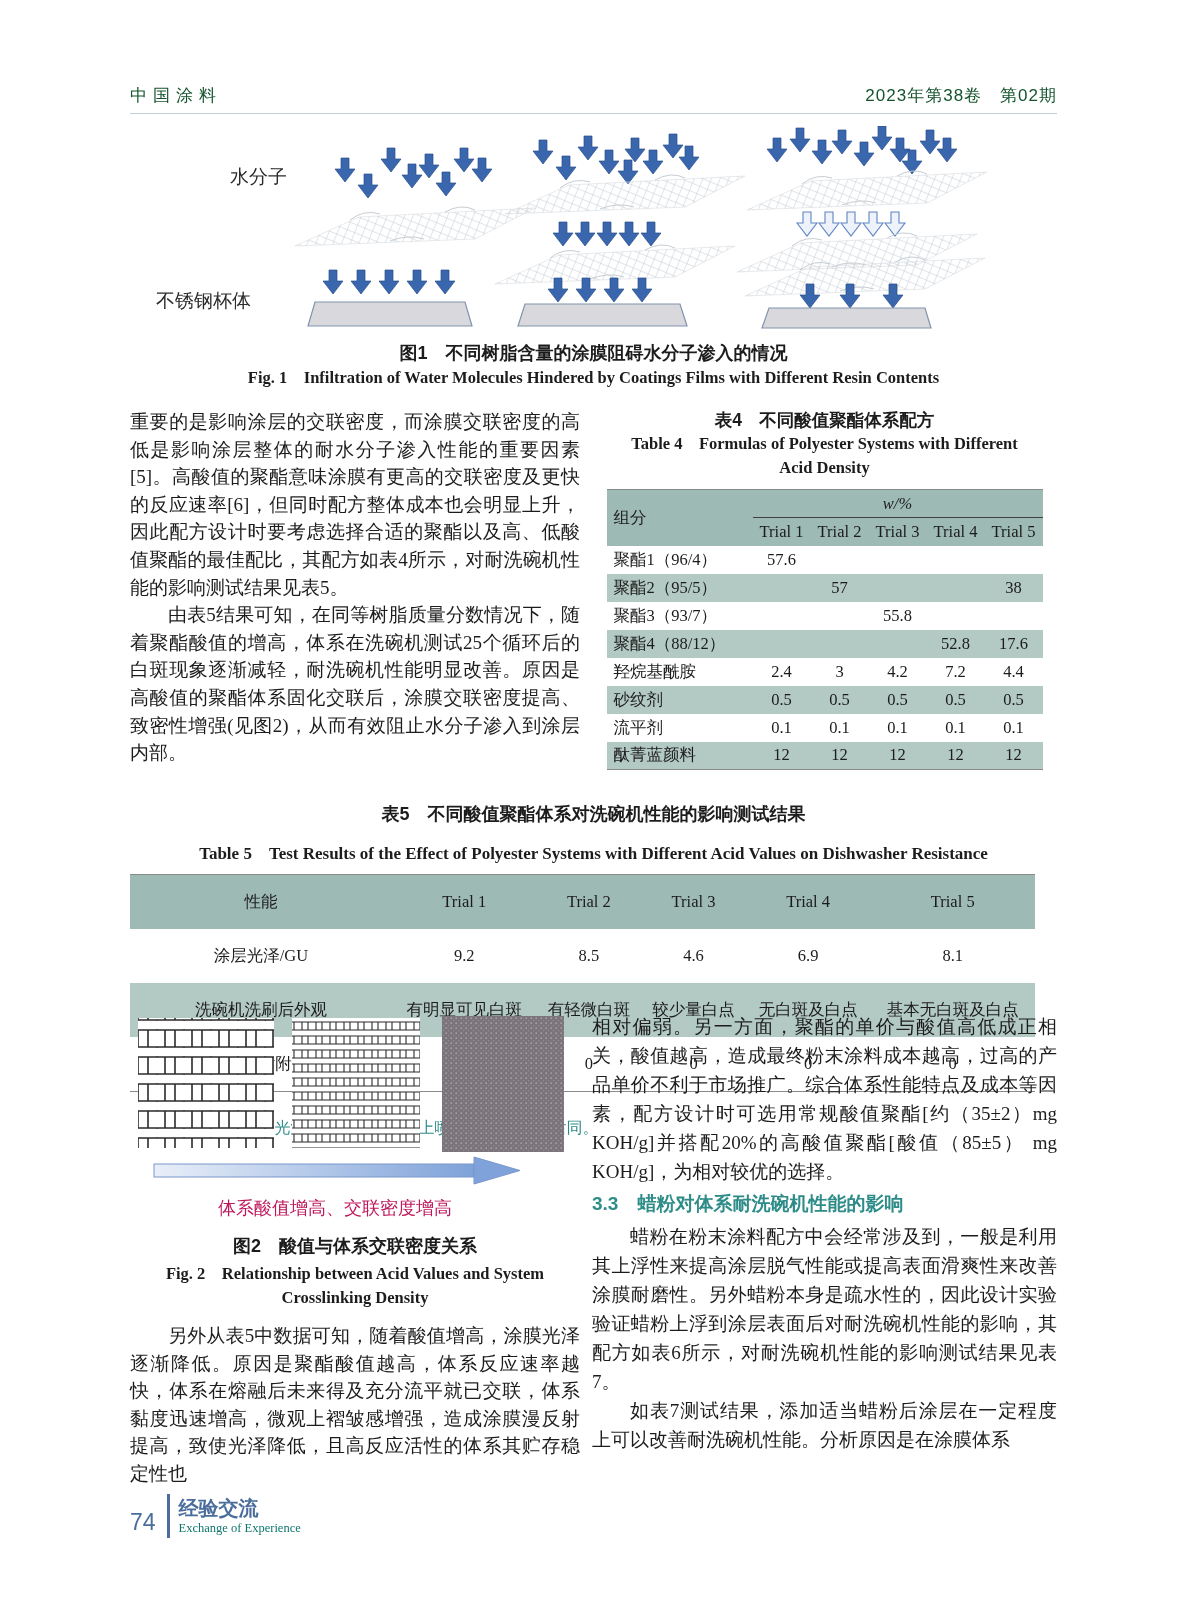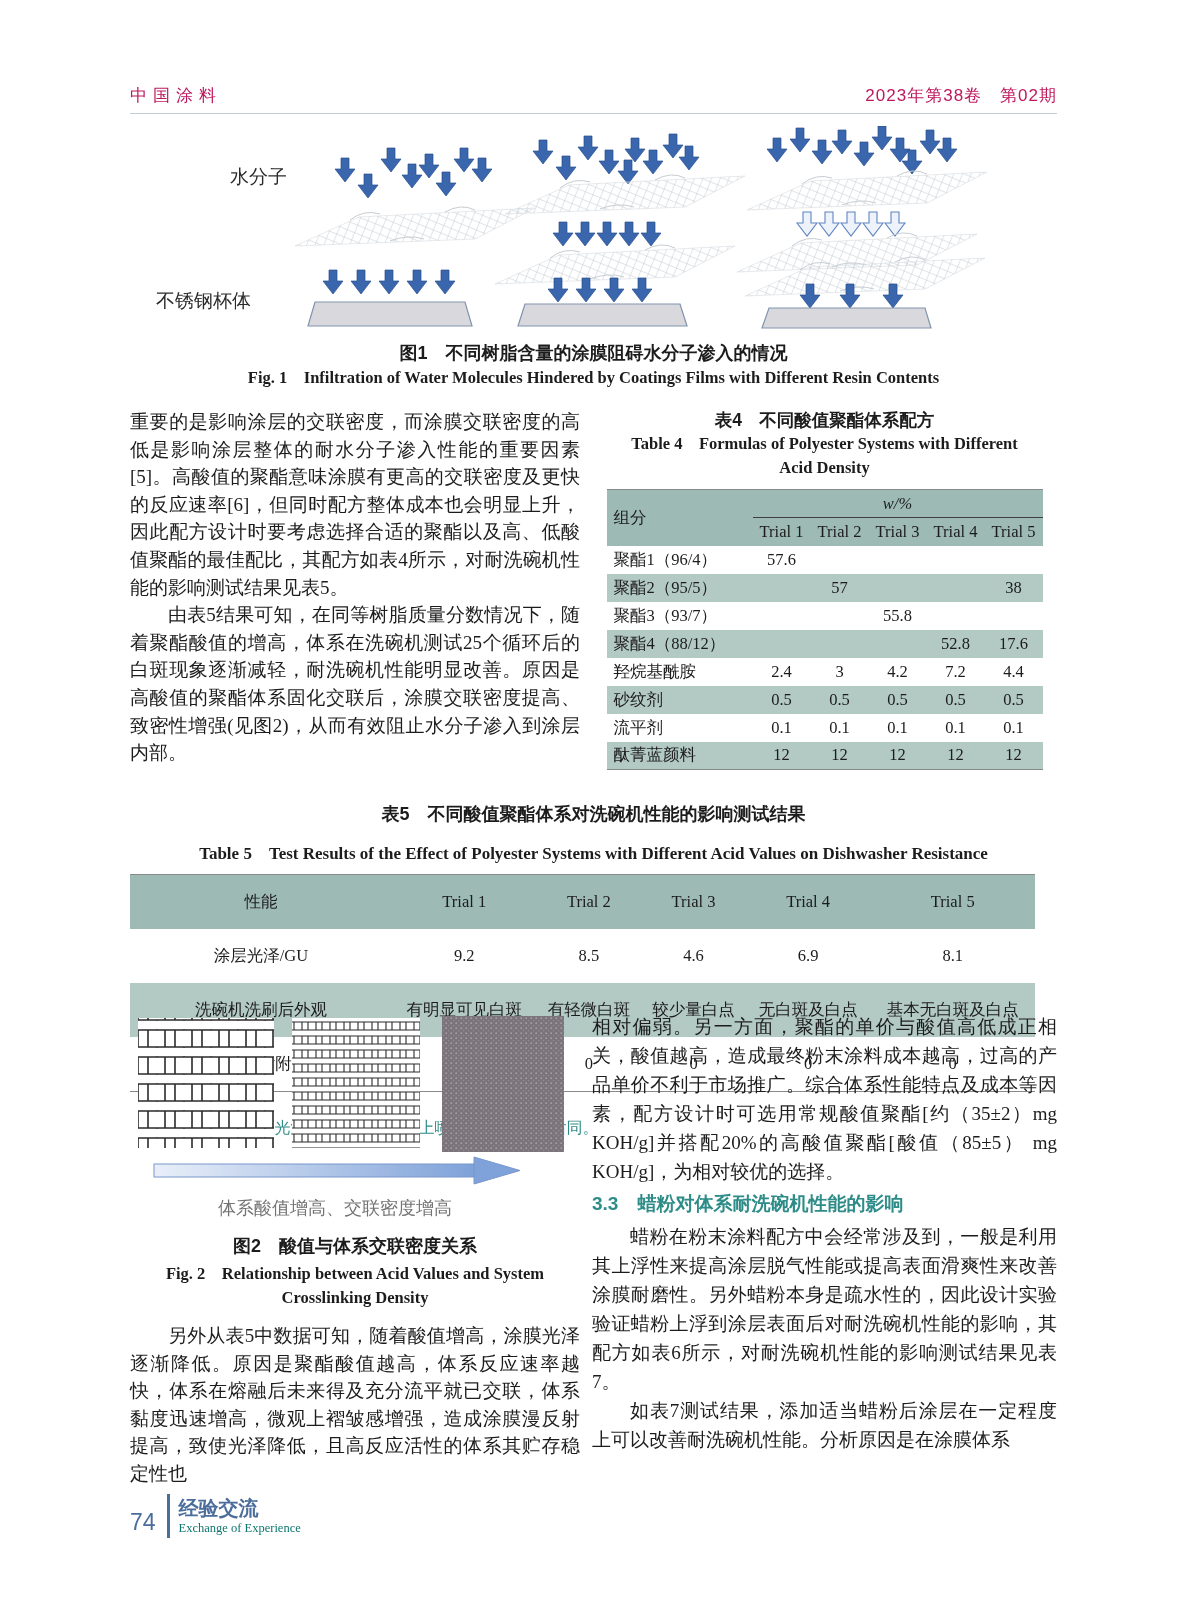--- a/index.html
+++ b/index.html
@@ -2,21 +2,21 @@
 <html style="--table-header-bg: #9dbab4; --table-row-alt-bg: #b3c9c3; --accent-teal: #2e8c88; --footer-blue: #4a6d9c; --arrow-blue: #3a66ad; --header-grey: #8d97a4;"><head>
 <meta charset="utf-8">
 <style>
   *{margin:0;padding:0;box-sizing:border-box}
   html,body{background:#fff}
   .page{position:relative;width:1187px;height:1600px;background:#fff;margin:0 auto;overflow:hidden;
          font-family:"Liberation Serif","DejaVu Serif",serif;color:#1c1c1c}
 
   
   .hd{position:absolute;left:130px;right:130px;top:84px;display:flex;justify-content:space-between;
-      font-family:"Liberation Sans","DejaVu Sans",sans-serif;font-size:17px;color:#be185d}
+      font-family:"Liberation Sans","DejaVu Sans",sans-serif;font-size:17px;color:#14532d}
   .hd .jt{letter-spacing:6px}
   .hd .iss{letter-spacing:1px}
   .hd-rule{position:absolute;left:130px;right:130px;top:113px;border-top:1.5px solid #c6ccd3}
 
   
   .fig1{position:absolute;left:130px;top:126px;width:927px;height:214px}
   .fig1 .lbl{position:absolute;font-size:19px;color:#2a2a2a}
   .lbl-water{left:100px;top:38px}
   .lbl-steel{left:26px;top:162px}
   .cap-cn{position:absolute;left:130px;width:927px;text-align:center;
@@ -50,21 +50,21 @@
   .t5-title-en{font-weight:bold;font-size:17px;text-align:center;margin-top:16px}
   .t5-table{width:905px;margin-top:9px;font-size:16.5px;border-top:1px solid #8a8a8a;border-bottom:1px solid #8a8a8a}
   .t5-table th,.t5-table td{font-weight:normal;height:30px;text-align:center;padding:16px 2px;white-space:nowrap}
   .t5-table .name{text-align:center;width:262px}
   .t5-note{margin-top:26px;padding-left:44px;font-size:16px;color:var(--accent-teal,#2e8c88)}
 
   
   .rowBL{position:absolute;left:130px;top:1012px;width:450px}
   .rowBR{position:absolute;left:592px;top:1012px;width:465px}
   .rowBR .body-p{line-height:29px}
-  .fig2-label{font-size:18px;color:#737373;margin:2px 0 0 88px}
+  .fig2-label{font-size:18px;color:#be185d;margin:2px 0 0 88px}
   .fig2-cap-cn{font-family:"Liberation Sans","DejaVu Sans",sans-serif;font-weight:bold;font-size:18px;text-align:center;margin-top:14px}
   .fig2-cap-en{font-weight:bold;font-size:16.5px;text-align:center;line-height:24px;margin-top:4px}
   .rowBL .body-p{margin-top:12px}
   .sec-head{font-family:"Liberation Sans","DejaVu Sans",sans-serif;font-weight:bold;font-size:19px;
             color:var(--accent-teal,#2e8c88);margin:5px 0}
 
   
   .ft{position:absolute;left:130px;top:1494px;display:flex;align-items:center;color:var(--footer-blue,#4a6d9c)}
   .ft .num{font-family:"Liberation Sans","DejaVu Sans",sans-serif;font-size:23px;align-self:flex-end;margin-bottom:2px}
   .ft .bar{width:3px;height:44px;background:var(--footer-blue,#4a6d9c);margin:0 9px 0 11px}

